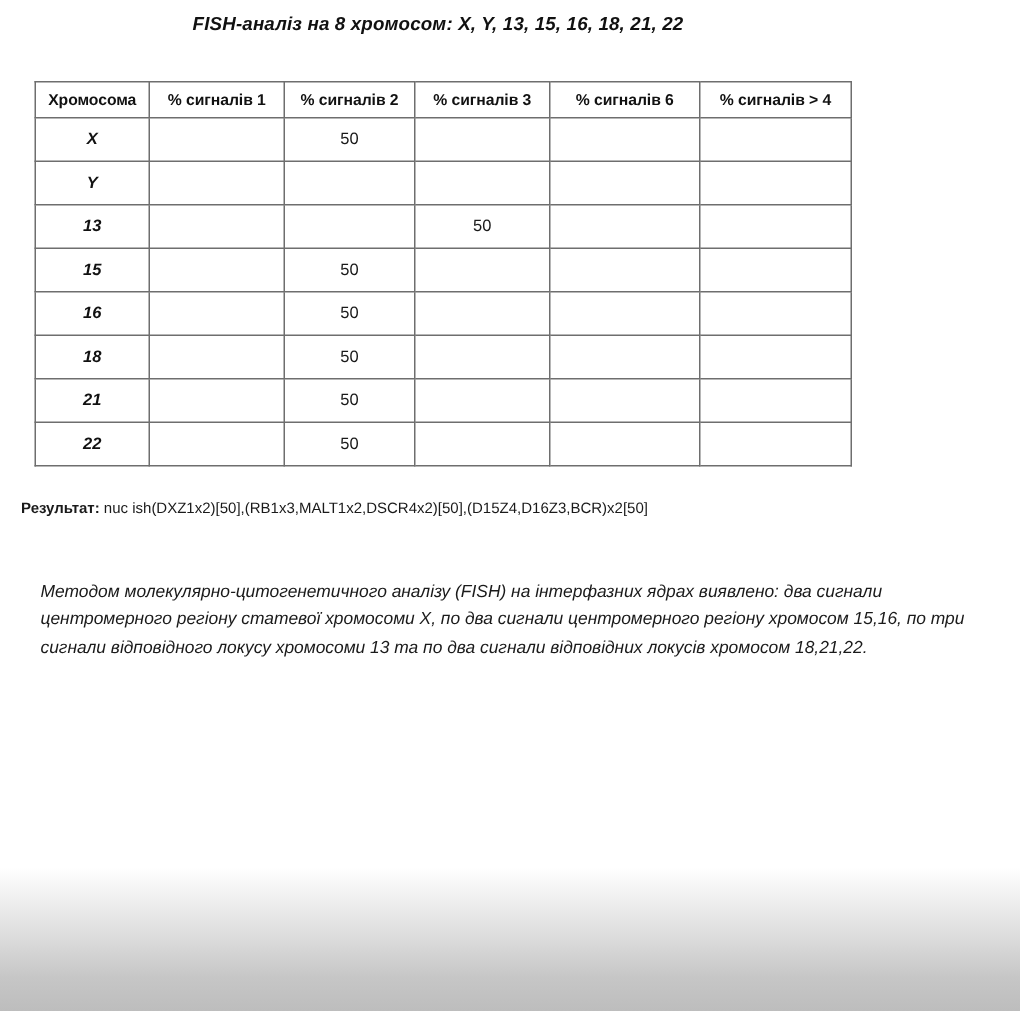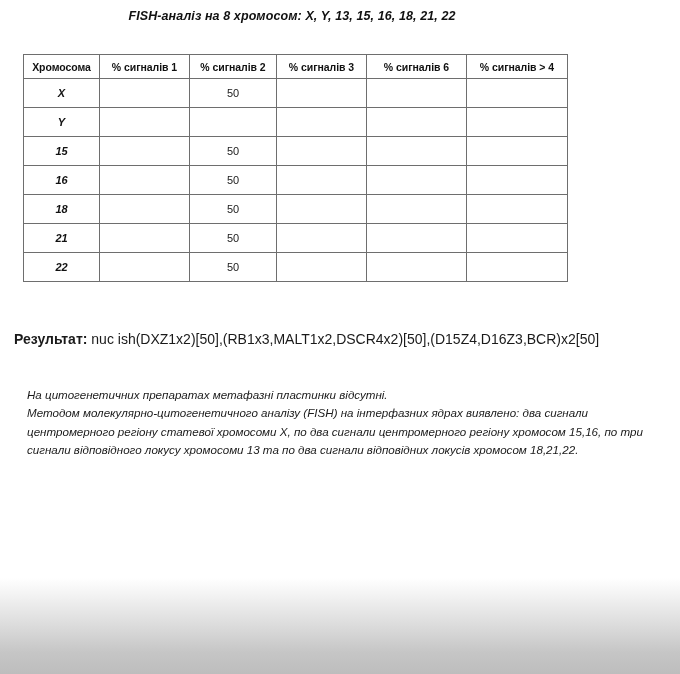--- a/index.html
+++ b/index.html
@@ -88,21 +88,21 @@
   col.c3 { width: 90px; }
   col.c4 { width: 100px; }
   col.c5 { width: 101px; }
 
   
   .result-line {
     position: absolute;
     left: 14px;
     top: 332px;
     width: 640px;
-    font-size: 14px;
+    font-size: 10px;
     line-height: 15px;
     color: #1a1a1a;
     white-space: nowrap;
   }
   .result-line .result-label {
     font-weight: bold;
   }
   .result-line .result-value {
     font-weight: normal;
   }
@@ -181,20 +181,28 @@
       </tr>
       <tr>
         <td class="chrom">Y</td>
         <td class="val"></td>
         <td class="val"></td>
         <td class="val"></td>
         <td class="val"></td>
         <td class="val"></td>
       </tr>
       <tr>
+        <td class="chrom">13</td>
+        <td class="val"></td>
+        <td class="val"></td>
+        <td class="val">50</td>
+        <td class="val"></td>
+        <td class="val"></td>
+      </tr>
+      <tr>
         <td class="chrom">15</td>
         <td class="val"></td>
         <td class="val">50</td>
         <td class="val"></td>
         <td class="val"></td>
         <td class="val"></td>
       </tr>
       <tr>
         <td class="chrom">16</td>
         <td class="val"></td>
@@ -229,21 +237,20 @@
       </tr>
     </tbody>
   </table>
 
   <div class="result-line">
     <span class="result-label">Результат:</span>
     <span class="result-value">nuc ish(DXZ1x2)[50],(RB1x3,MALT1x2,DSCR4x2)[50],(D15Z4,D16Z3,BCR)x2[50]</span>
   </div>
 
   <div class="narrative">
-    <p>На цитогенетичних препаратах метафазні пластинки відсутні.</p>
     <p>Методом молекулярно-цитогенетичного аналізу (FISH) на інтерфазних ядрах виявлено: два сигнали центромерного регіону статевої хромосоми X, по два сигнали центромерного регіону хромосом 15,16, по три сигнали відповідного локусу хромосоми 13 та по два сигнали відповідних локусів хромосом 18,21,22.</p>
   </div>
 
   <div class="footer-strip">
     <div class="footer-inner"></div>
   </div>
 
 </div>
 
 </body></html>

